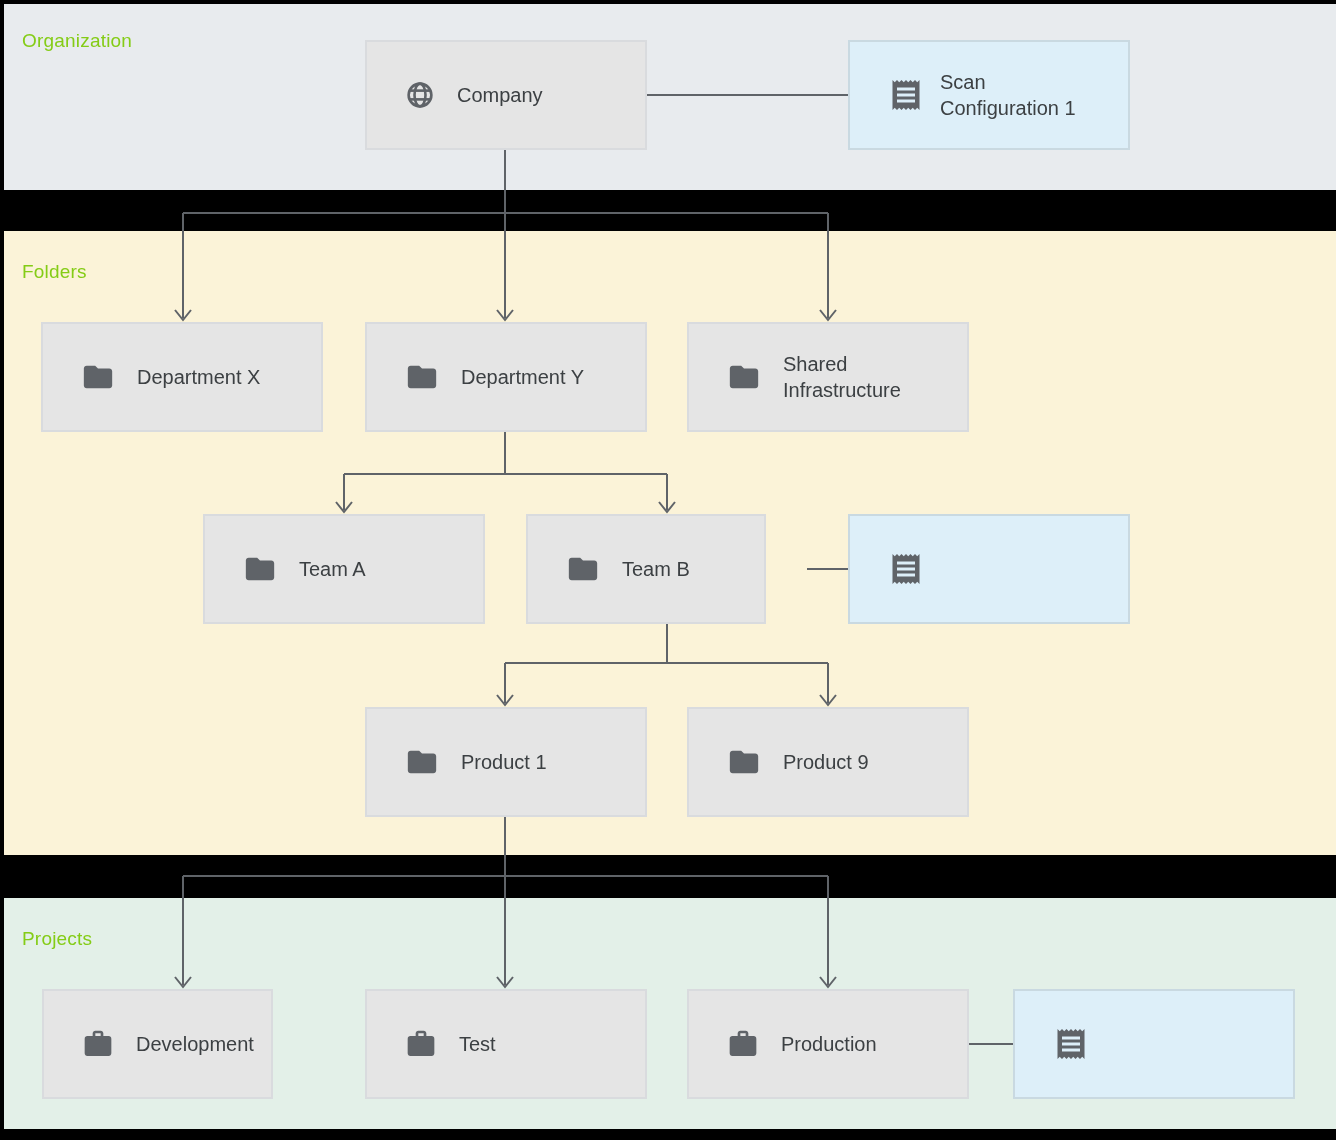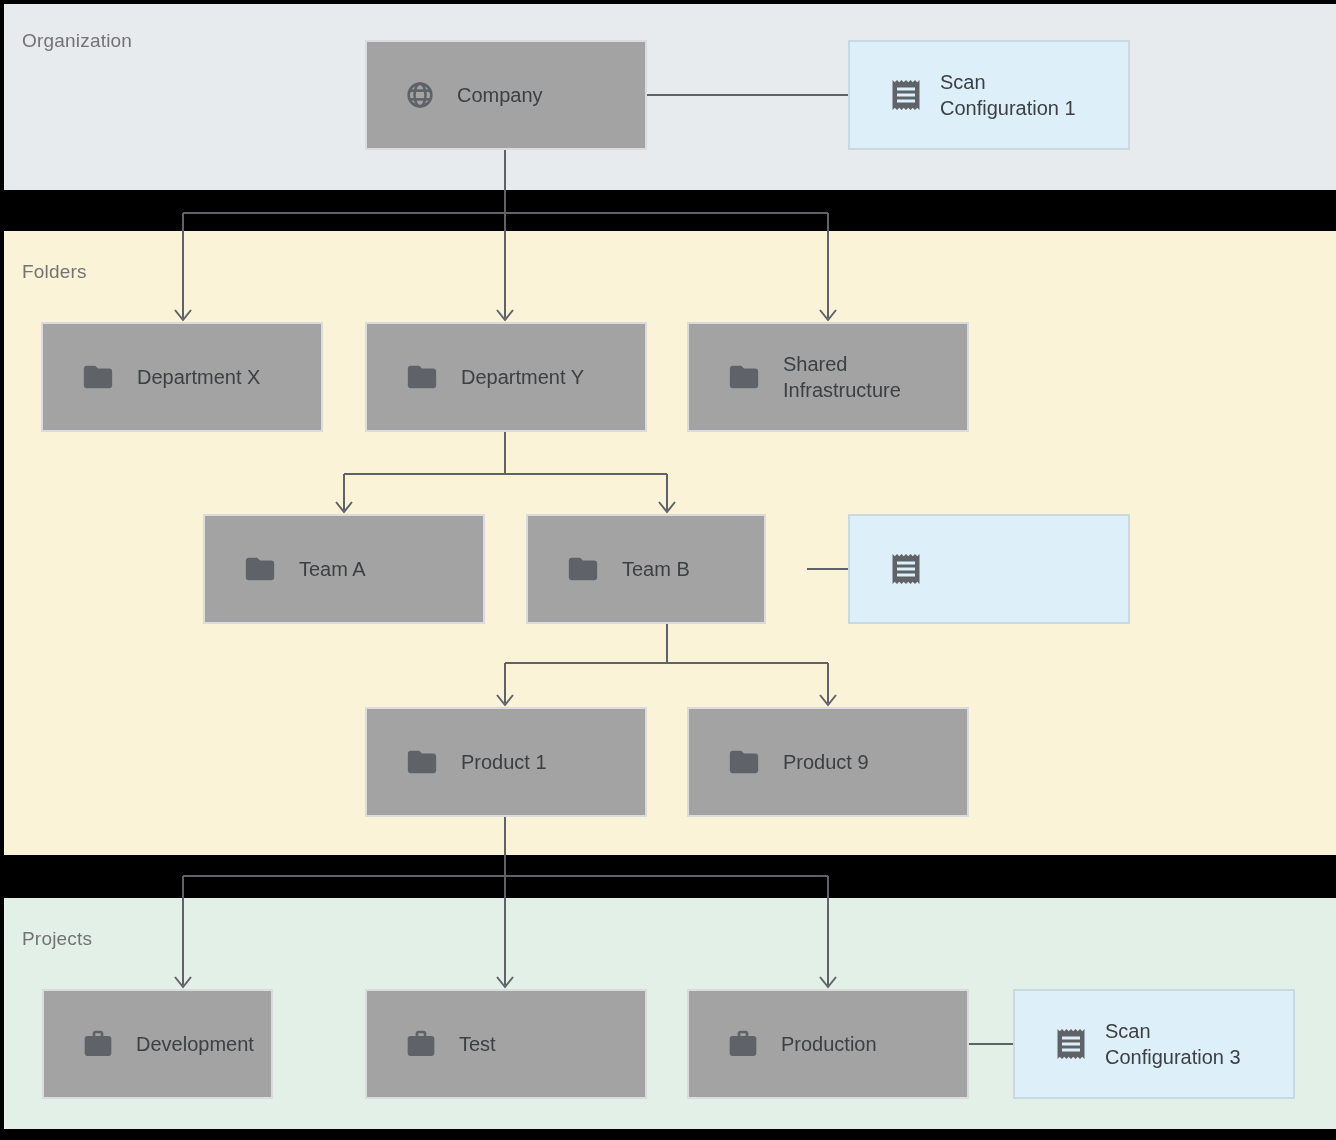--- a/index.html
+++ b/index.html
@@ -10,27 +10,27 @@
     overflow:hidden;
     font-family:"Liberation Sans","DejaVu Sans",sans-serif;
   }
   .band{position:absolute;left:4px;width:1332px;}
   .band-org{top:4px;height:186px;background:#e8ebee;}
   .band-folders{top:231px;height:624px;background:#fbf3d8;}
   .band-projects{top:898px;height:231px;background:#e3f0e8;}
   .band-label{
     position:absolute;
     font-size:19px;
-    color:#737373;
+    color:#84cc16;
     letter-spacing:.2px;
   }
   .node{
     position:absolute;
     box-sizing:border-box;
-    background:#a3a3a3;
+    background:#e5e5e5;
     border:2px solid #d9dbde;
     display:flex;
     align-items:center;
     padding-left:38px;
     gap:22px;
     width:282px;height:110px;
   }
   .node.scan{
     background:#ddeff9;
     border-color:#c9d9e1;
@@ -224,14 +224,13 @@
     </span>
   <span class="label">Production</span>
 </div>
 
 <div class="node scan" style="left:1013px;top:989px">
   <span class="icon">
     <svg width="36" height="38" viewBox="0 0 24 24">
         <use href="#sym-receipt"></use>
       </svg>
     </span>
-  <span class="label">Scan Configuration 3</span>
 </div>
 
 </body></html>

